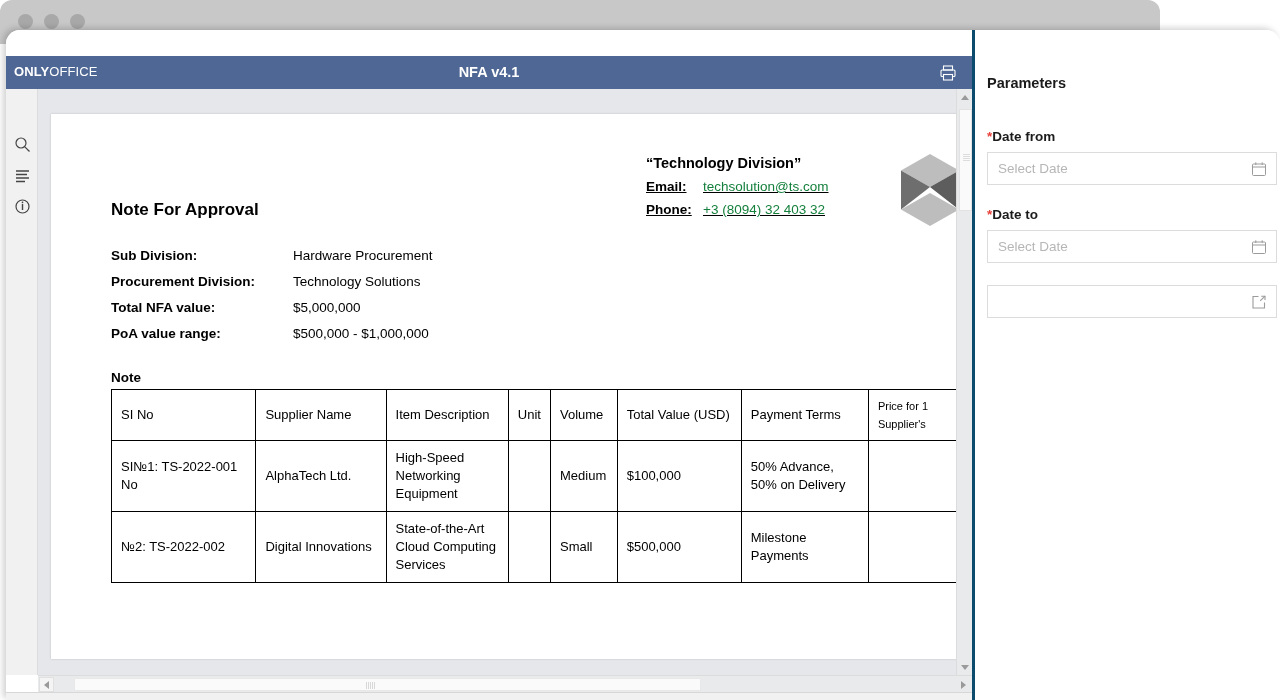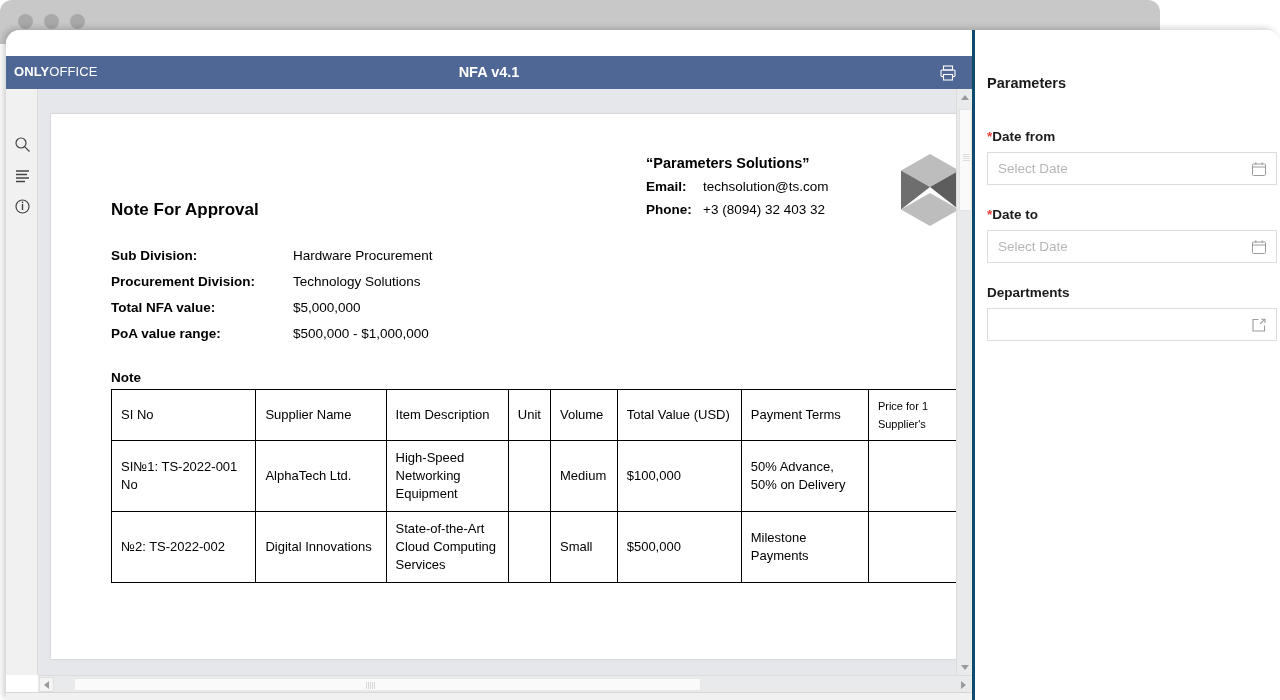--- a/index.html
+++ b/index.html
@@ -178,23 +178,23 @@
     width: 0; height: 0;
     border-top: 4px solid transparent; border-bottom: 4px solid transparent;
     border-left: 5px solid #9a9a9a;
   }
 
   
   #doc-body { position: absolute; left: 0; top: 0; width: 930px; height: 545px; }
 
   #company-block { position: absolute; left: 595px; top: 41px; width: 230px; }
   #company-name { font-size: 14.5px; font-weight: bold; color: #000; }
-  .contact-row { margin-top: 8px; font-size: 13.5px; color: #000; display: flex; }
+  .contact-row { margin-top: 8px; font-size: 13.5px; color: #000; display: flex; text-decoration: underline; }
   .contact-label { font-weight: bold; width: 57px; }
-  .contact-value { color: #000000; }
+  .contact-value { color: #15803d; }
 
   #company-logo { position: absolute; left: 838px; top: 37px; width: 82px; height: 78px; }
 
   #doc-heading {
     position: absolute; left: 60px; top: 86px;
     font-size: 17px; font-weight: bold; color: #000;
   }
 
   #meta-block { position: absolute; left: 60px; top: 134px; }
   .meta-row { display: flex; margin-bottom: 10px; font-size: 13.5px; line-height: 16px; }
@@ -324,21 +324,21 @@
             <circle cx="8.5" cy="4.3" r="0.85" fill="#444"></circle>
           </svg>
         </div>
       </div>
 
       <div id="doc-canvas">
         <div id="page-sheet">
           <div id="doc-body">
 
             <div id="company-block">
-              <div id="company-name">“Parameters Solutions”</div>
+              <div id="company-name">“Technology Division”</div>
               <div class="contact-row">
                 <span class="contact-label">Email:</span>
                 <span class="contact-value">techsolution@ts.com</span>
               </div>
               <div class="contact-row">
                 <span class="contact-label">Phone:</span>
                 <span class="contact-value">+3 (8094) 32 403 32</span>
               </div>
             </div>
 
@@ -475,21 +475,20 @@
               <rect x="1.5" y="3" width="13" height="11.5" rx="1" fill="none" stroke="#9b9b9b" stroke-width="1"></rect>
               <line x1="1.5" y1="6" x2="14.5" y2="6" stroke="#9b9b9b" stroke-width="1"></line>
               <line x1="4.8" y1="1.3" x2="4.8" y2="4" stroke="#9b9b9b" stroke-width="1"></line>
               <line x1="11.2" y1="1.3" x2="11.2" y2="4" stroke="#9b9b9b" stroke-width="1"></line>
             </svg>
           </span>
         </div>
       </div>
 
       <div class="field-group" id="group-depts">
-        <div class="field-label"><span>Departments</span></div>
         <div class="field-input">
           <span class="ph"></span>
           <span class="field-icon">
             <svg width="16" height="16" viewBox="0 0 16 16">
               <path d="M13.5 8.5 V14 H2 V2.5 H7.5" fill="none" stroke="#9b9b9b" stroke-width="1.1"></path>
               <path d="M9.2 6.8 L14 2.2" stroke="#9b9b9b" stroke-width="1.1"></path>
               <path d="M10.2 2.2 H14 V6" fill="none" stroke="#9b9b9b" stroke-width="1.1"></path>
             </svg>
           </span>
         </div>

